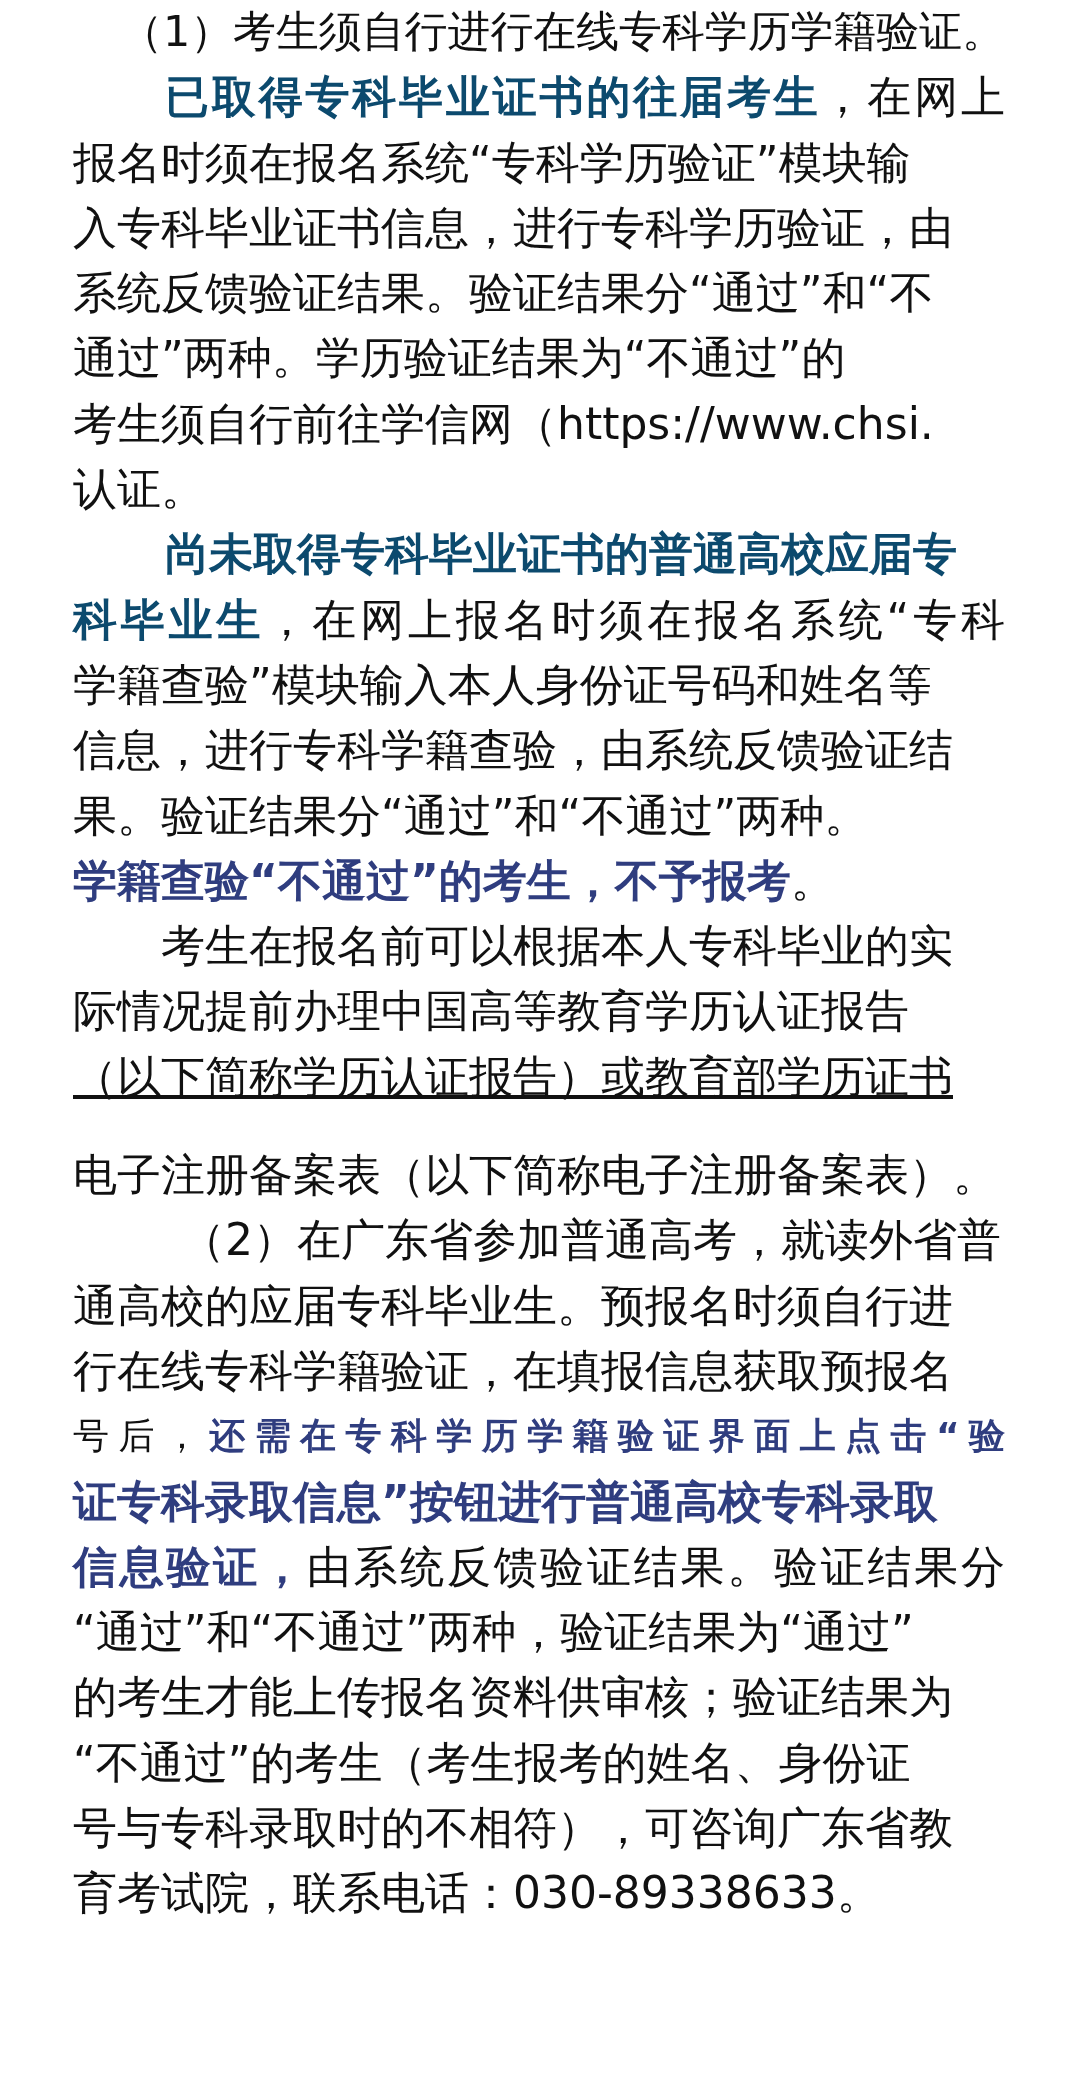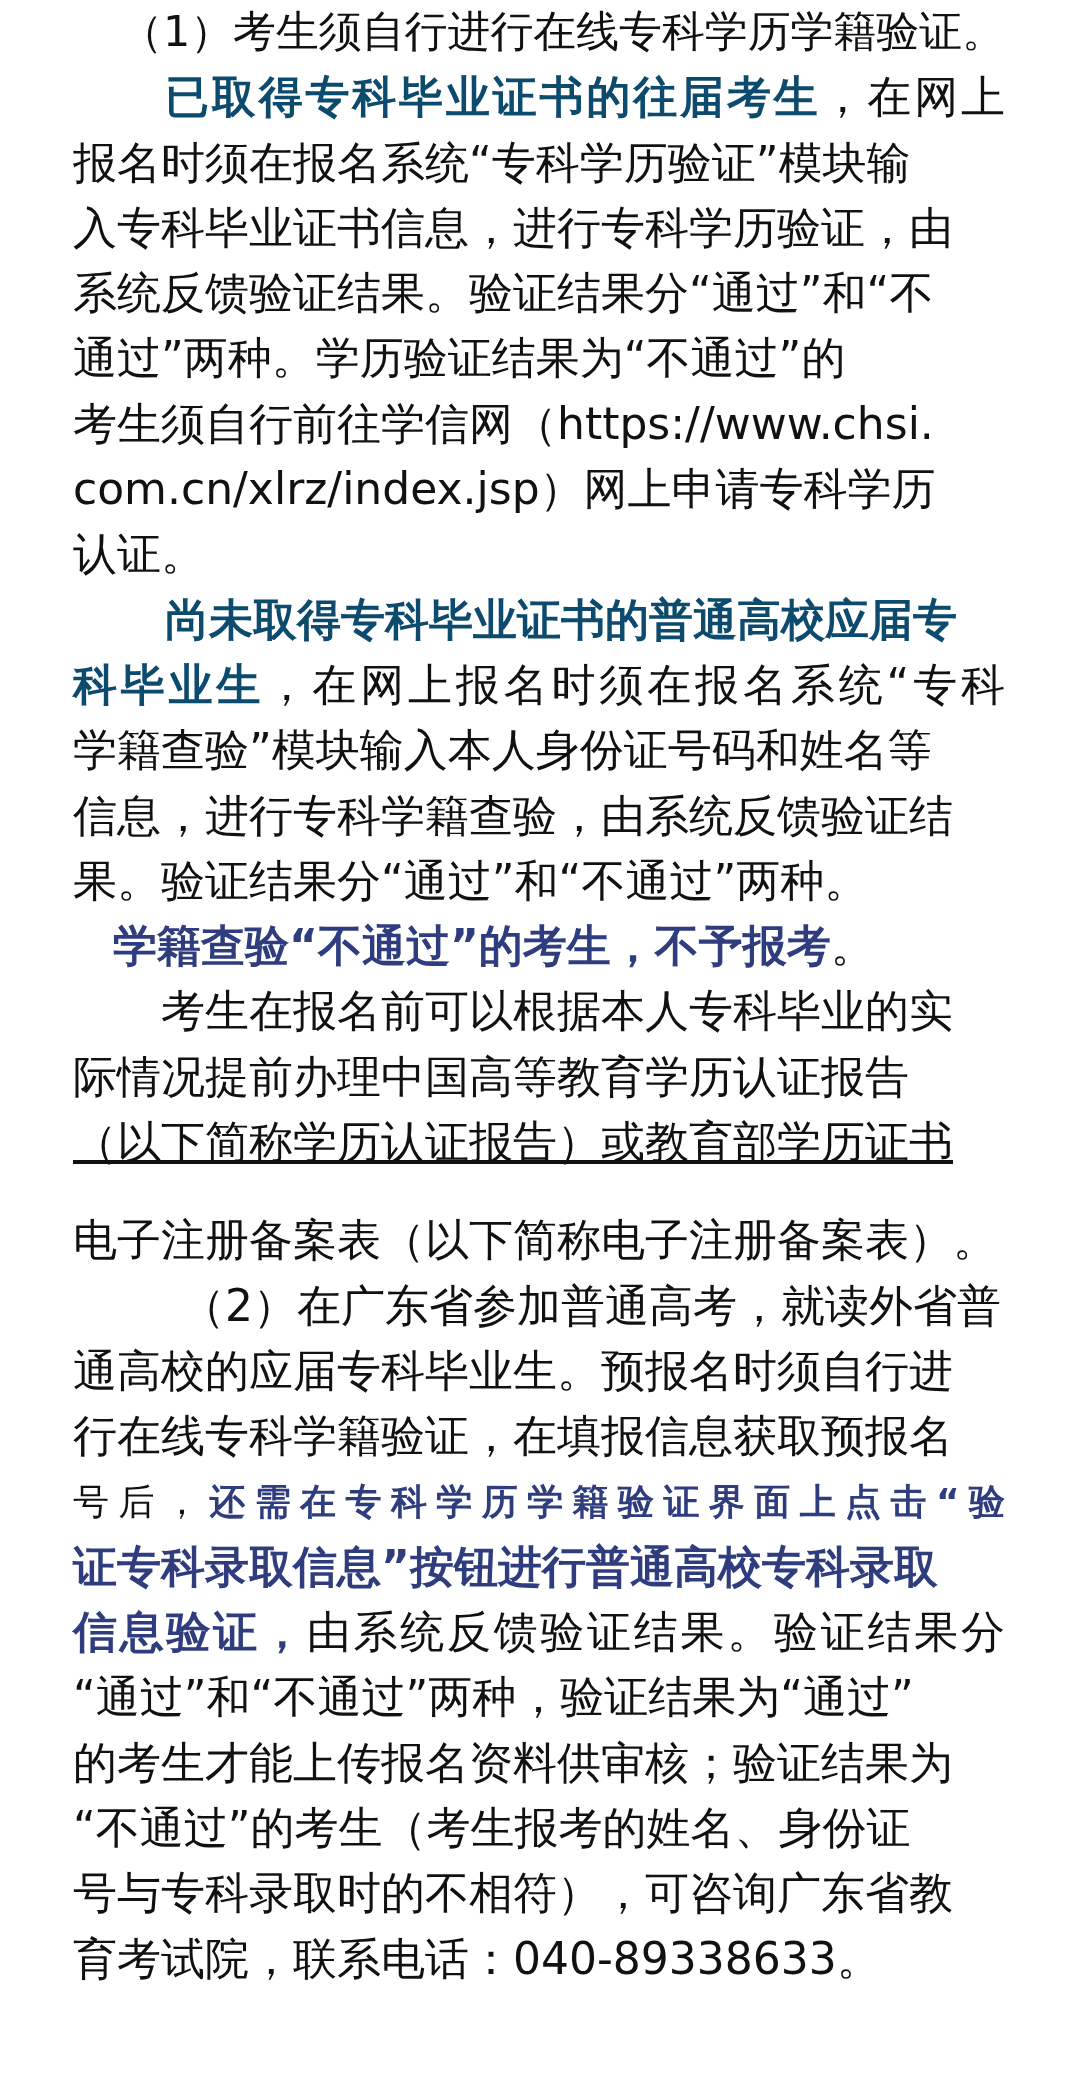--- a/index.html
+++ b/index.html
@@ -26,36 +26,35 @@
 <body>
 
 <div class="doc" id="doc">
     <div class="line" style="padding-left: 47px; font-size: 42.89px;"><span class="seg-n">（1）考生须自行进行在线专科学历学籍验证。</span></div>
     <div class="line" style="padding-left: 92px; font-size: 44px;"><span class="seg-b">已取得专科毕业证书的往届考生</span><span class="seg-n">，在网上</span></div>
     <div class="line" style="padding-left: 0px; letter-spacing: 0px; text-align-last: left;"><span class="seg-n">报名时须在报名系统“专科学历验证”模块输</span></div>
     <div class="line" style="padding-left: 0px; letter-spacing: 0px; text-align-last: left;"><span class="seg-n">入专科毕业证书信息，进行专科学历验证，由</span></div>
     <div class="line" style="padding-left: 0px; letter-spacing: 0px; text-align-last: left;"><span class="seg-n">系统反馈验证结果。验证结果分“通过”和“不</span></div>
     <div class="line" style="padding-left: 0px; letter-spacing: 0px; text-align-last: left;"><span class="seg-n">通过”两种。学历验证结果为“不通过”的</span></div>
     <div class="line" style="padding-left: 0px; letter-spacing: 0px; text-align-last: left;"><span class="seg-n">考生须自行前往学信网（https://www.chsi.</span></div>
-    <div class="line" style="padding-left: 0px; letter-spacing: 0px; text-align-last: left;"><span class="seg-n">com.cn/xlrz/index.jsp）网上申请专科学历</span></div>
     <div class="line last" style="padding-left: 0px;"><span class="seg-n">认证。</span></div>
     <div class="line" style="padding-left: 92px; letter-spacing: 0px; text-align-last: left;"><span class="seg-b">尚未取得专科毕业证书的普通高校应届专</span></div>
     <div class="line" style="padding-left: 0px; font-size: 44px;"><span class="seg-b">科毕业生</span><span class="seg-n">，在网上报名时须在报名系统“专科</span></div>
     <div class="line" style="padding-left: 0px; letter-spacing: 0px; text-align-last: left;"><span class="seg-n">学籍查验”模块输入本人身份证号码和姓名等</span></div>
     <div class="line" style="padding-left: 0px; letter-spacing: 0px; text-align-last: left;"><span class="seg-n">信息，进行专科学籍查验，由系统反馈验证结</span></div>
     <div class="line" style="padding-left: 0px; letter-spacing: 0px; text-align-last: left;"><span class="seg-n">果。验证结果分“通过”和“不通过”两种。</span></div>
-    <div class="line last" style="padding-left: 0px; margin-left: 40px;"><span class="seg-u">学籍查验“不通过”的考生，不予报考</span><span class="seg-n">。</span></div>
+    <div class="line last" style="padding-left: 0px;"><span class="seg-u">学籍查验“不通过”的考生，不予报考</span><span class="seg-n">。</span></div>
     <div class="line" style="padding-left: 88px; letter-spacing: 0px; text-align-last: left;"><span class="seg-n">考生在报名前可以根据本人专科毕业的实</span></div>
     <div class="line" style="padding-left: 0px; letter-spacing: 0px; text-align-last: left;"><span class="seg-n">际情况提前办理中国高等教育学历认证报告</span></div>
     <div class="line" style="padding-left: 0px; letter-spacing: 0px; text-align-last: left; text-decoration: underline;"><span class="seg-n">（以下简称学历认证报告）或教育部学历证书</span></div>
     <div class="line" style="padding-left: 0px; letter-spacing: 0px; text-align-last: left; margin-top: 33px;"><span class="seg-n">电子注册备案表（以下简称电子注册备案表）。</span></div>
     <div class="line" style="padding-left: 108px; letter-spacing: 0px; text-align-last: left;"><span class="seg-n">（2）在广东省参加普通高考，就读外省普</span></div>
     <div class="line" style="padding-left: 0px; letter-spacing: 0px; text-align-last: left;"><span class="seg-n">通高校的应届专科毕业生。预报名时须自行进</span></div>
     <div class="line" style="padding-left: 0px; letter-spacing: 0px; text-align-last: left;"><span class="seg-n">行在线专科学籍验证，在填报信息获取预报名</span></div>
     <div class="line" style="padding-left: 0px; font-size: 36px;"><span class="seg-n">号后，</span><span class="seg-u">还需在专科学历学籍验证界面上点击“验</span></div>
     <div class="line" style="padding-left: 0px; letter-spacing: 0px; text-align-last: left;"><span class="seg-u">证专科录取信息”按钮进行普通高校专科录取</span></div>
     <div class="line" style="padding-left: 0px; font-size: 44px;"><span class="seg-u">信息验证，</span><span class="seg-n">由系统反馈验证结果。验证结果分</span></div>
     <div class="line" style="padding-left: 0px; letter-spacing: 0px; text-align-last: left;"><span class="seg-n">“通过”和“不通过”两种，验证结果为“通过”</span></div>
     <div class="line" style="padding-left: 0px; letter-spacing: 0px; text-align-last: left;"><span class="seg-n">的考生才能上传报名资料供审核；验证结果为</span></div>
     <div class="line" style="padding-left: 0px; letter-spacing: 0px; text-align-last: left;"><span class="seg-n">“不通过”的考生（考生报考的姓名、身份证</span></div>
     <div class="line" style="padding-left: 0px; letter-spacing: 0px; text-align-last: left;"><span class="seg-n">号与专科录取时的不相符），可咨询广东省教</span></div>
-    <div class="line last" style="padding-left: 0px;"><span class="seg-n">育考试院，联系电话：040-89338633。</span></div>
+    <div class="line last" style="padding-left: 0px;"><span class="seg-n">育考试院，联系电话：030-89338633。</span></div>
   </div>
 
 </body></html>

